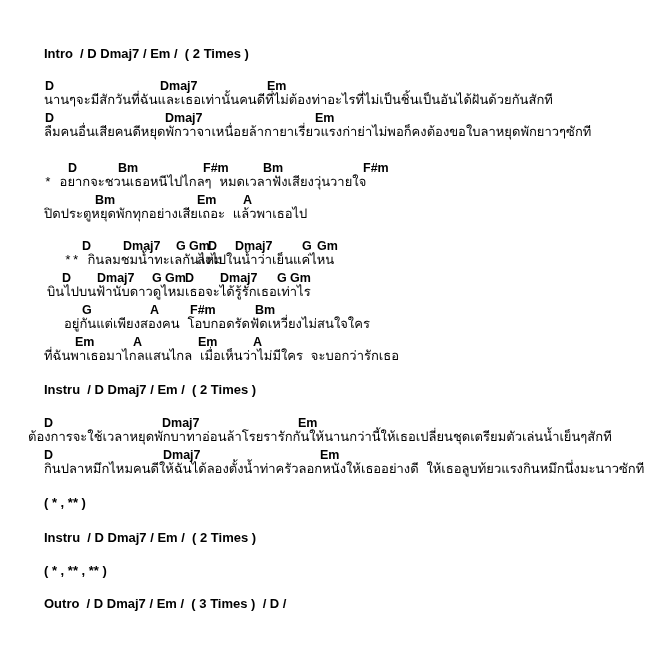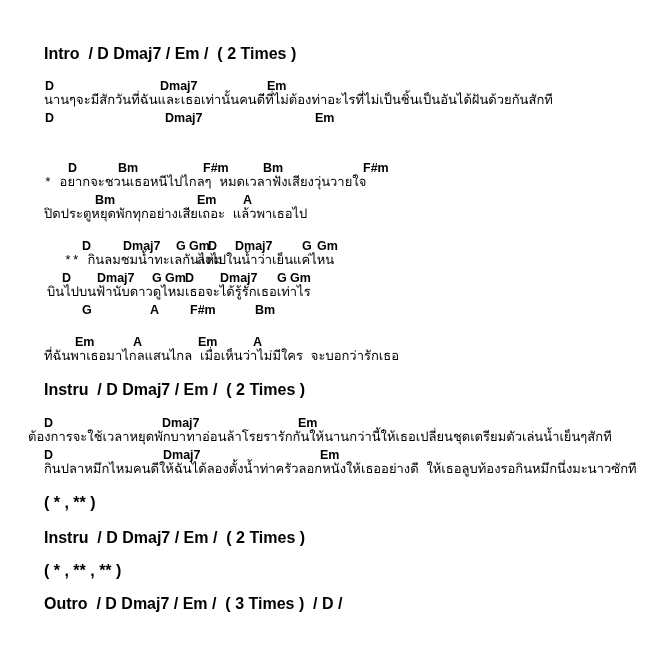--- a/index.html
+++ b/index.html
@@ -19,21 +19,21 @@
     height: 16px;
     line-height: 16px;
     font-size: 13px;
     white-space: pre;
   }
   .header {
     position: absolute;
     left: 44px;
     height: 16px;
     line-height: 16px;
-    font-size: 16px;
+    font-size: 13px;
     font-weight: bold;
     white-space: pre;
   }
   .chord {
     position: absolute;
     top: 0;
     font-weight: bold;
     font-size: 12.5px;
   }
   .seg {
@@ -54,20 +54,23 @@
     <span class="chord" style="left:160px">Dmaj7</span>
     <span class="chord" style="left:267px">Em</span>
   </div>
   <div class="line" style="top:93px">
     <span class="seg" style="left:44px">นานๆจะมีสักวันที่ฉันและเธอเท่านั้นคนดีที่ไม่ต้องท่าอะไรที่ไม่เป็นชิ้นเป็นอันได้ฝันด้วยกันสักที</span>
   </div>
   <div class="line" style="top:110px">
     <span class="chord" style="left:45px">D</span>
     <span class="chord" style="left:165px">Dmaj7</span>
     <span class="chord" style="left:315px">Em</span>
+  </div>
+  <div class="line" style="top:125px">
+    <span class="seg" style="left:44px">ลืมคนอื่นเสียคนดีหยุดพักวาจาเหนื่อยล้ากายาเรี่ยวแรงก่าย่าไม่พอก็คงต้องขอใบลาหยุดพักยาวๆซักที</span>
   </div>
 
   <div class="line" style="top:160px">
     <span class="chord" style="left:68px">D</span>
     <span class="chord" style="left:118px">Bm</span>
     <span class="chord" style="left:203px">F#m</span>
     <span class="chord" style="left:263px">Bm</span>
     <span class="chord" style="left:363px">F#m</span>
   </div>
   <div class="line" style="top:175px">
@@ -109,20 +112,23 @@
   <div class="line" style="top:285px">
     <span class="seg" style="left:47px">บินไปบนฟ้านับดาวดูไหม</span>
     <span class="seg" style="left:185px">เธอจะได้รู้รักเธอเท่าไร</span>
   </div>
   <div class="line" style="top:302px">
     <span class="chord" style="left:82px">G</span>
     <span class="chord" style="left:150px">A</span>
     <span class="chord" style="left:190px">F#m</span>
     <span class="chord" style="left:255px">Bm</span>
   </div>
+  <div class="line" style="top:317px">
+    <span class="seg" style="left:64px">อยู่กันแต่เพียงสองคน โอบกอดรัดฟัดเหวี่ยงไม่สนใจใคร</span>
+  </div>
   <div class="line" style="top:334px">
     <span class="chord" style="left:75px">Em</span>
     <span class="chord" style="left:133px">A</span>
     <span class="chord" style="left:198px">Em</span>
     <span class="chord" style="left:253px">A</span>
   </div>
   <div class="line" style="top:349px">
     <span class="seg" style="left:44px">ที่ฉันพาเธอมาไกลแสนไกล เมื่อเห็นว่าไม่มีใคร จะบอกว่ารักเธอ</span>
   </div>
 
@@ -135,21 +141,21 @@
   </div>
   <div class="line" style="top:430px">
     <span class="seg" style="left:28px">ต้องการจะใช้เวลาหยุดพักบาทาอ่อนล้าโรยรารักกันให้นานกว่านี้ให้เธอเปลี่ยนชุดเตรียมตัวเล่นน้ำเย็นๆสักที</span>
   </div>
   <div class="line" style="top:447px">
     <span class="chord" style="left:44px">D</span>
     <span class="chord" style="left:163px">Dmaj7</span>
     <span class="chord" style="left:320px">Em</span>
   </div>
   <div class="line" style="top:462px">
-    <span class="seg" style="left:44px">กินปลาหมึกไหมคนดีให้ฉันได้ลองตั้งน้ำท่าครัวลอกหนังให้เธออย่างดี ให้เธอลูบท้องรอกินหมึกนึ่งมะนาวซักที</span>
+    <span class="seg" style="left:44px">กินปลาหมึกไหมคนดีให้ฉันได้ลองตั้งน้ำท่าครัวลอกหนังให้เธออย่างดี ให้เธอลูบท้ยวแรงกินหมึกนึ่งมะนาวซักที</span>
   </div>
 
   <div class="header" style="top:495px">( * , ** )</div>
   <div class="header" style="top:530px">Instru  / D Dmaj7 / Em /  ( 2 Times )</div>
   <div class="header" style="top:563px">( * , ** , ** )</div>
   <div class="header" style="top:596px">Outro  / D Dmaj7 / Em /  ( 3 Times )  / D /</div>
 
 </div>
 
 </body></html>

